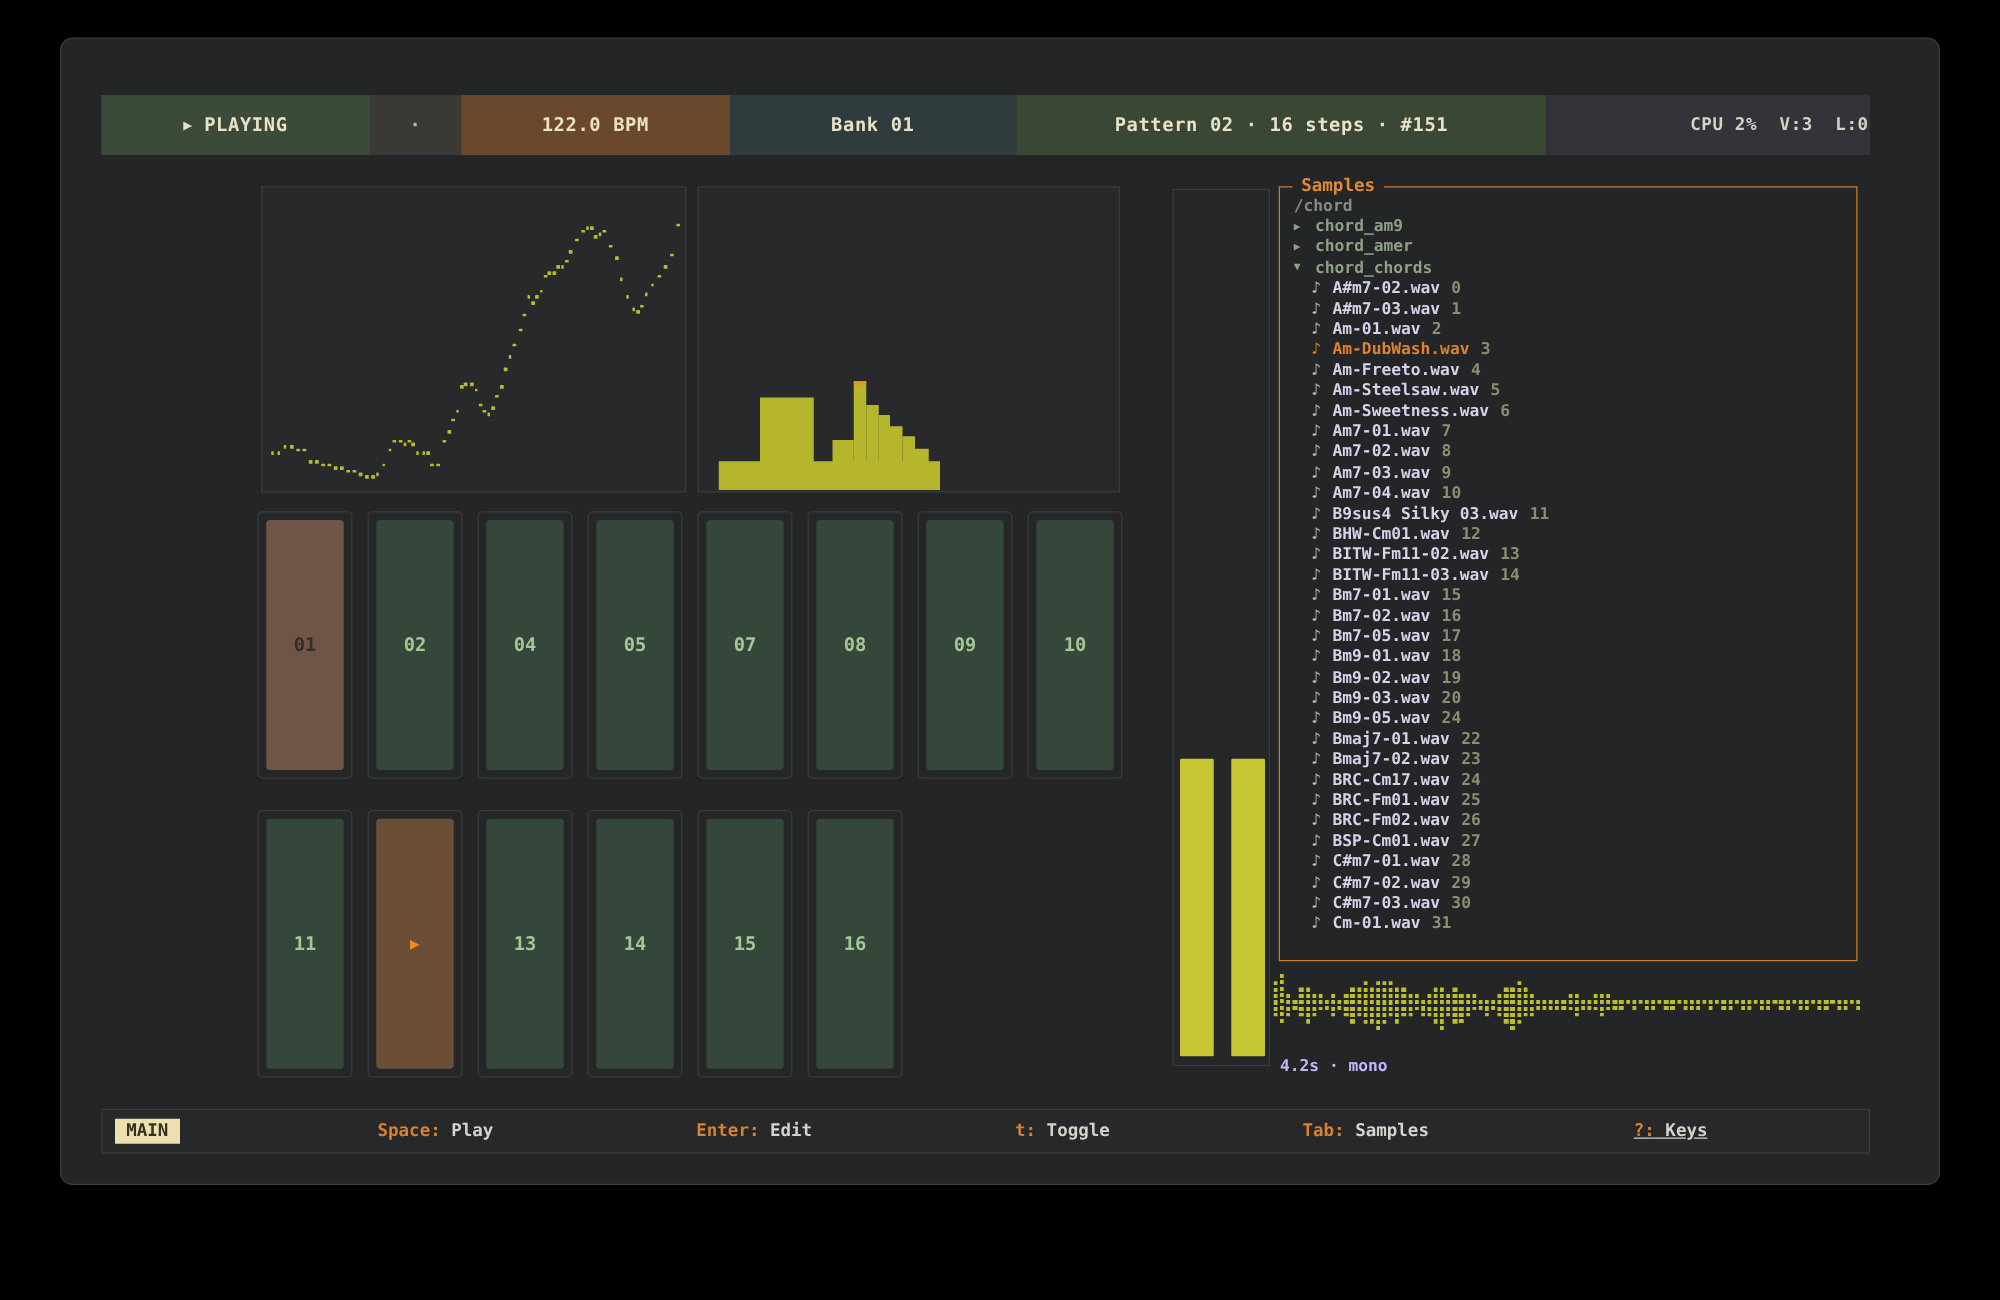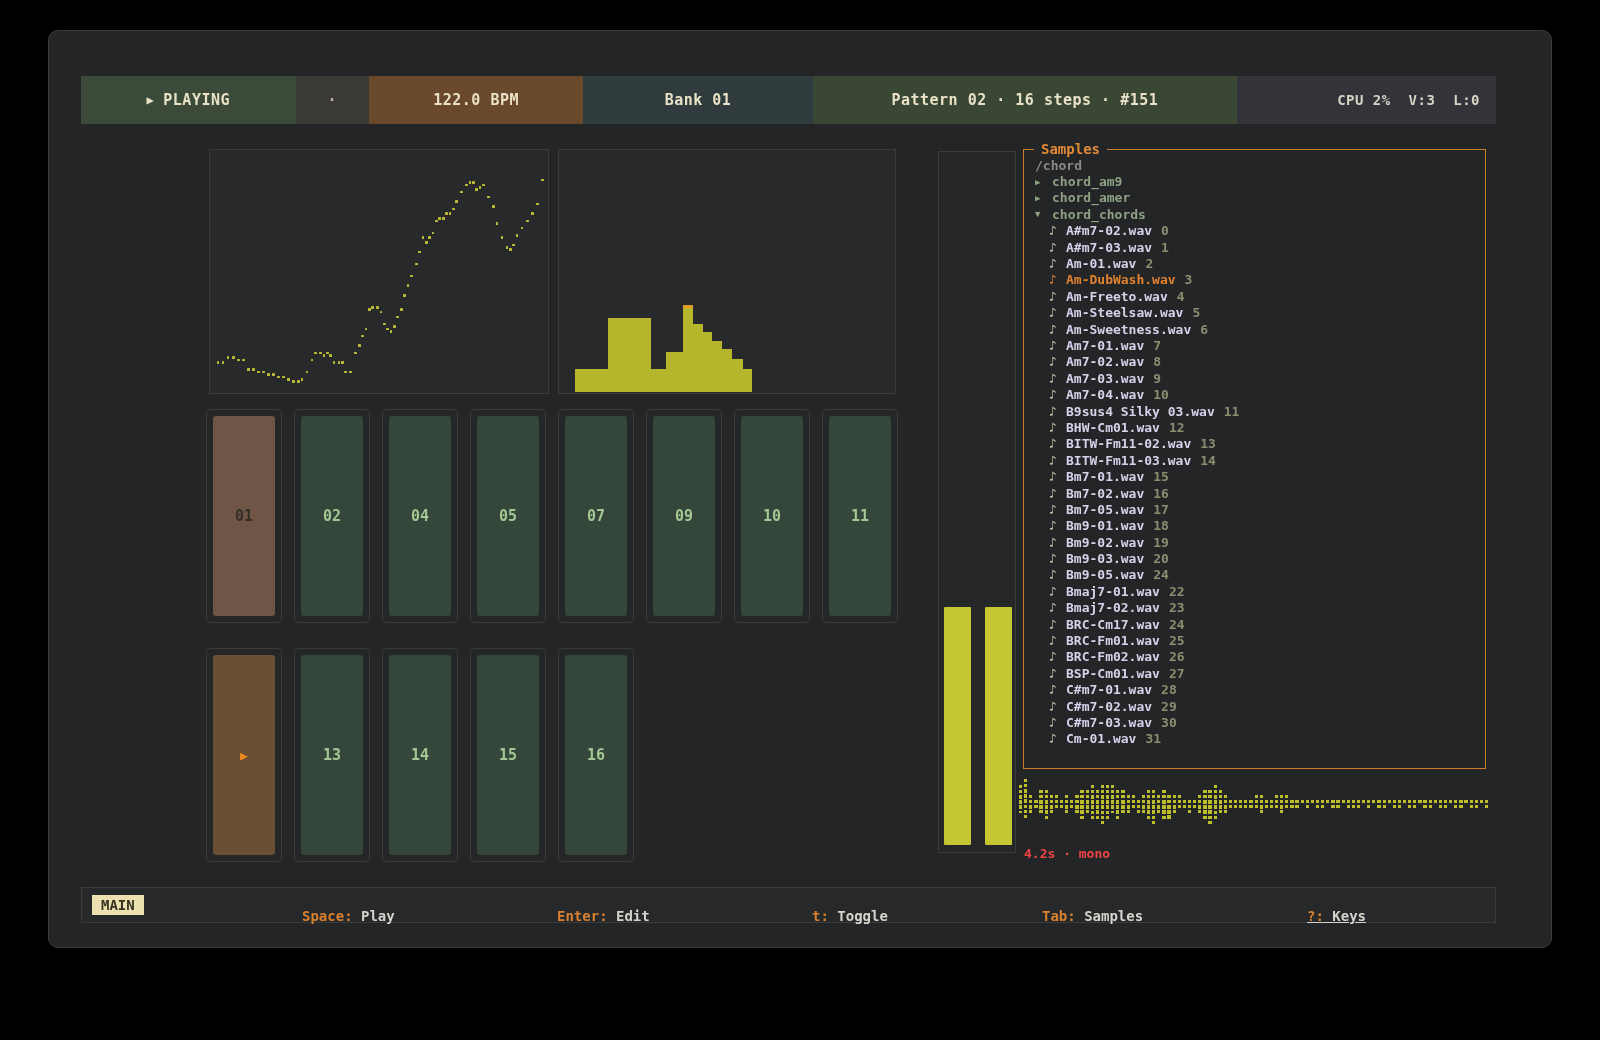--- a/index.html
+++ b/index.html
@@ -18,21 +18,21 @@
 
   
   .header { position:absolute; left:32px; top:45px; width:1415px; height:48px; display:flex; }
   .hblock { height:48px; display:flex; align-items:center; justify-content:center;
             font-size:15px; font-weight:bold; color:#e9e2c6; letter-spacing:.5px; }
   .hb-playing{ width:220px; background:#3c4a39; gap:9px; }
   .hb-beat   { width:75px;  background:#3b3936; color:#b9b6a8; }
   .hb-bpm    { width:220px; background:#6a482c; }
   .hb-bank   { width:235px; background:#303b3e; }
   .hb-pattern{ width:435px; background:#3a4735; }
-  .hb-stats  { width:265px; background:#323439; justify-content:flex-end; padding-right:16px;
+  .hb-stats  { width:265px; background:#323439; justify-content:flex-end; padding-right:1px;
                font-size:14px; color:#d6d3c4; white-space:pre; }
   .playicon { font-size:12px; }
 
   
   .events-panel { position:absolute; left:34px; top:118px; width:100px; height:704px;
                   background:#242628; border:1px solid #393b3d; }
   .ev-line { font-size:13.5px; font-weight:bold; color:#e3dca6; line-height:17px; padding-left:11px; }
   .ev-wrap { padding-top:7px; }
   .ev-counter { position:absolute; left:2px; right:2px; bottom:2px; height:24px; background:#1d1f21;
                 color:#dcd5ae; font-size:14px; font-weight:bold; padding:3px 0 0 8px; }
@@ -71,28 +71,28 @@
   .t-folder { color:#8ea183; padding-left:11px; }
   .t-folder .t-icon { width:17px; font-size:9px; }
   .t-file { padding-left:25px; color:#d6d2ea; }
   .t-file .t-icon { width:17px; color:#cabfa6; font-size:13px; }
   .t-file .t-num { color:#8d8d6f; margin-left:9px; }
   .t-file.sel, .t-file.sel .t-icon { color:#e0812e; }
 
   
   .waveform { position:absolute; left:970px; top:740px; width:472px; height:70px; }
   .wcol { position:absolute; width:3.2px; }
-  .wave-caption { position:absolute; left:975px; top:815px; font-size:13px; font-weight:bold; color:#ef4444; }
+  .wave-caption { position:absolute; left:975px; top:815px; font-size:13px; font-weight:bold; color:#c4b5fd; }
 
   
   .statusbar { position:absolute; left:32px; top:856px; width:1415px; height:36px;
                background:#26282a; border:1px solid #3a3c3c; }
   .mode-badge { position:absolute; left:10px; top:7px; background:#ecdfb0; color:#33311f;
                 font-size:14px; font-weight:bold; padding:2px 9px; }
-  .sc { position:absolute; top:9px; font-size:14px; font-weight:bold; color:#d3d4cb;margin-top:11px; }
+  .sc { position:absolute; top:9px; font-size:14px; font-weight:bold; color:#d3d4cb; }
   .sc b { color:#d9812f; font-weight:bold; }
 </style>
 </head>
 <body>
 
 <div class="window">
 
   <div class="header">
     <div class="hblock hb-playing">
       <span class="playicon">▶</span>
@@ -210,20 +210,23 @@
         <div class="pad normal">02</div>
       </div>
       <div class="pad-slot">
         <div class="pad normal">04</div>
       </div>
       <div class="pad-slot">
         <div class="pad normal">05</div>
       </div>
       <div class="pad-slot">
         <div class="pad normal">07</div>
+      </div>
+      <div class="pad-slot">
+        <div class="pad normal">08</div>
       </div>
       <div class="pad-slot">
         <div class="pad normal">09</div>
       </div>
       <div class="pad-slot">
         <div class="pad normal">10</div>
       </div>
       <div class="pad-slot">
         <div class="pad normal">11</div>
       </div>

